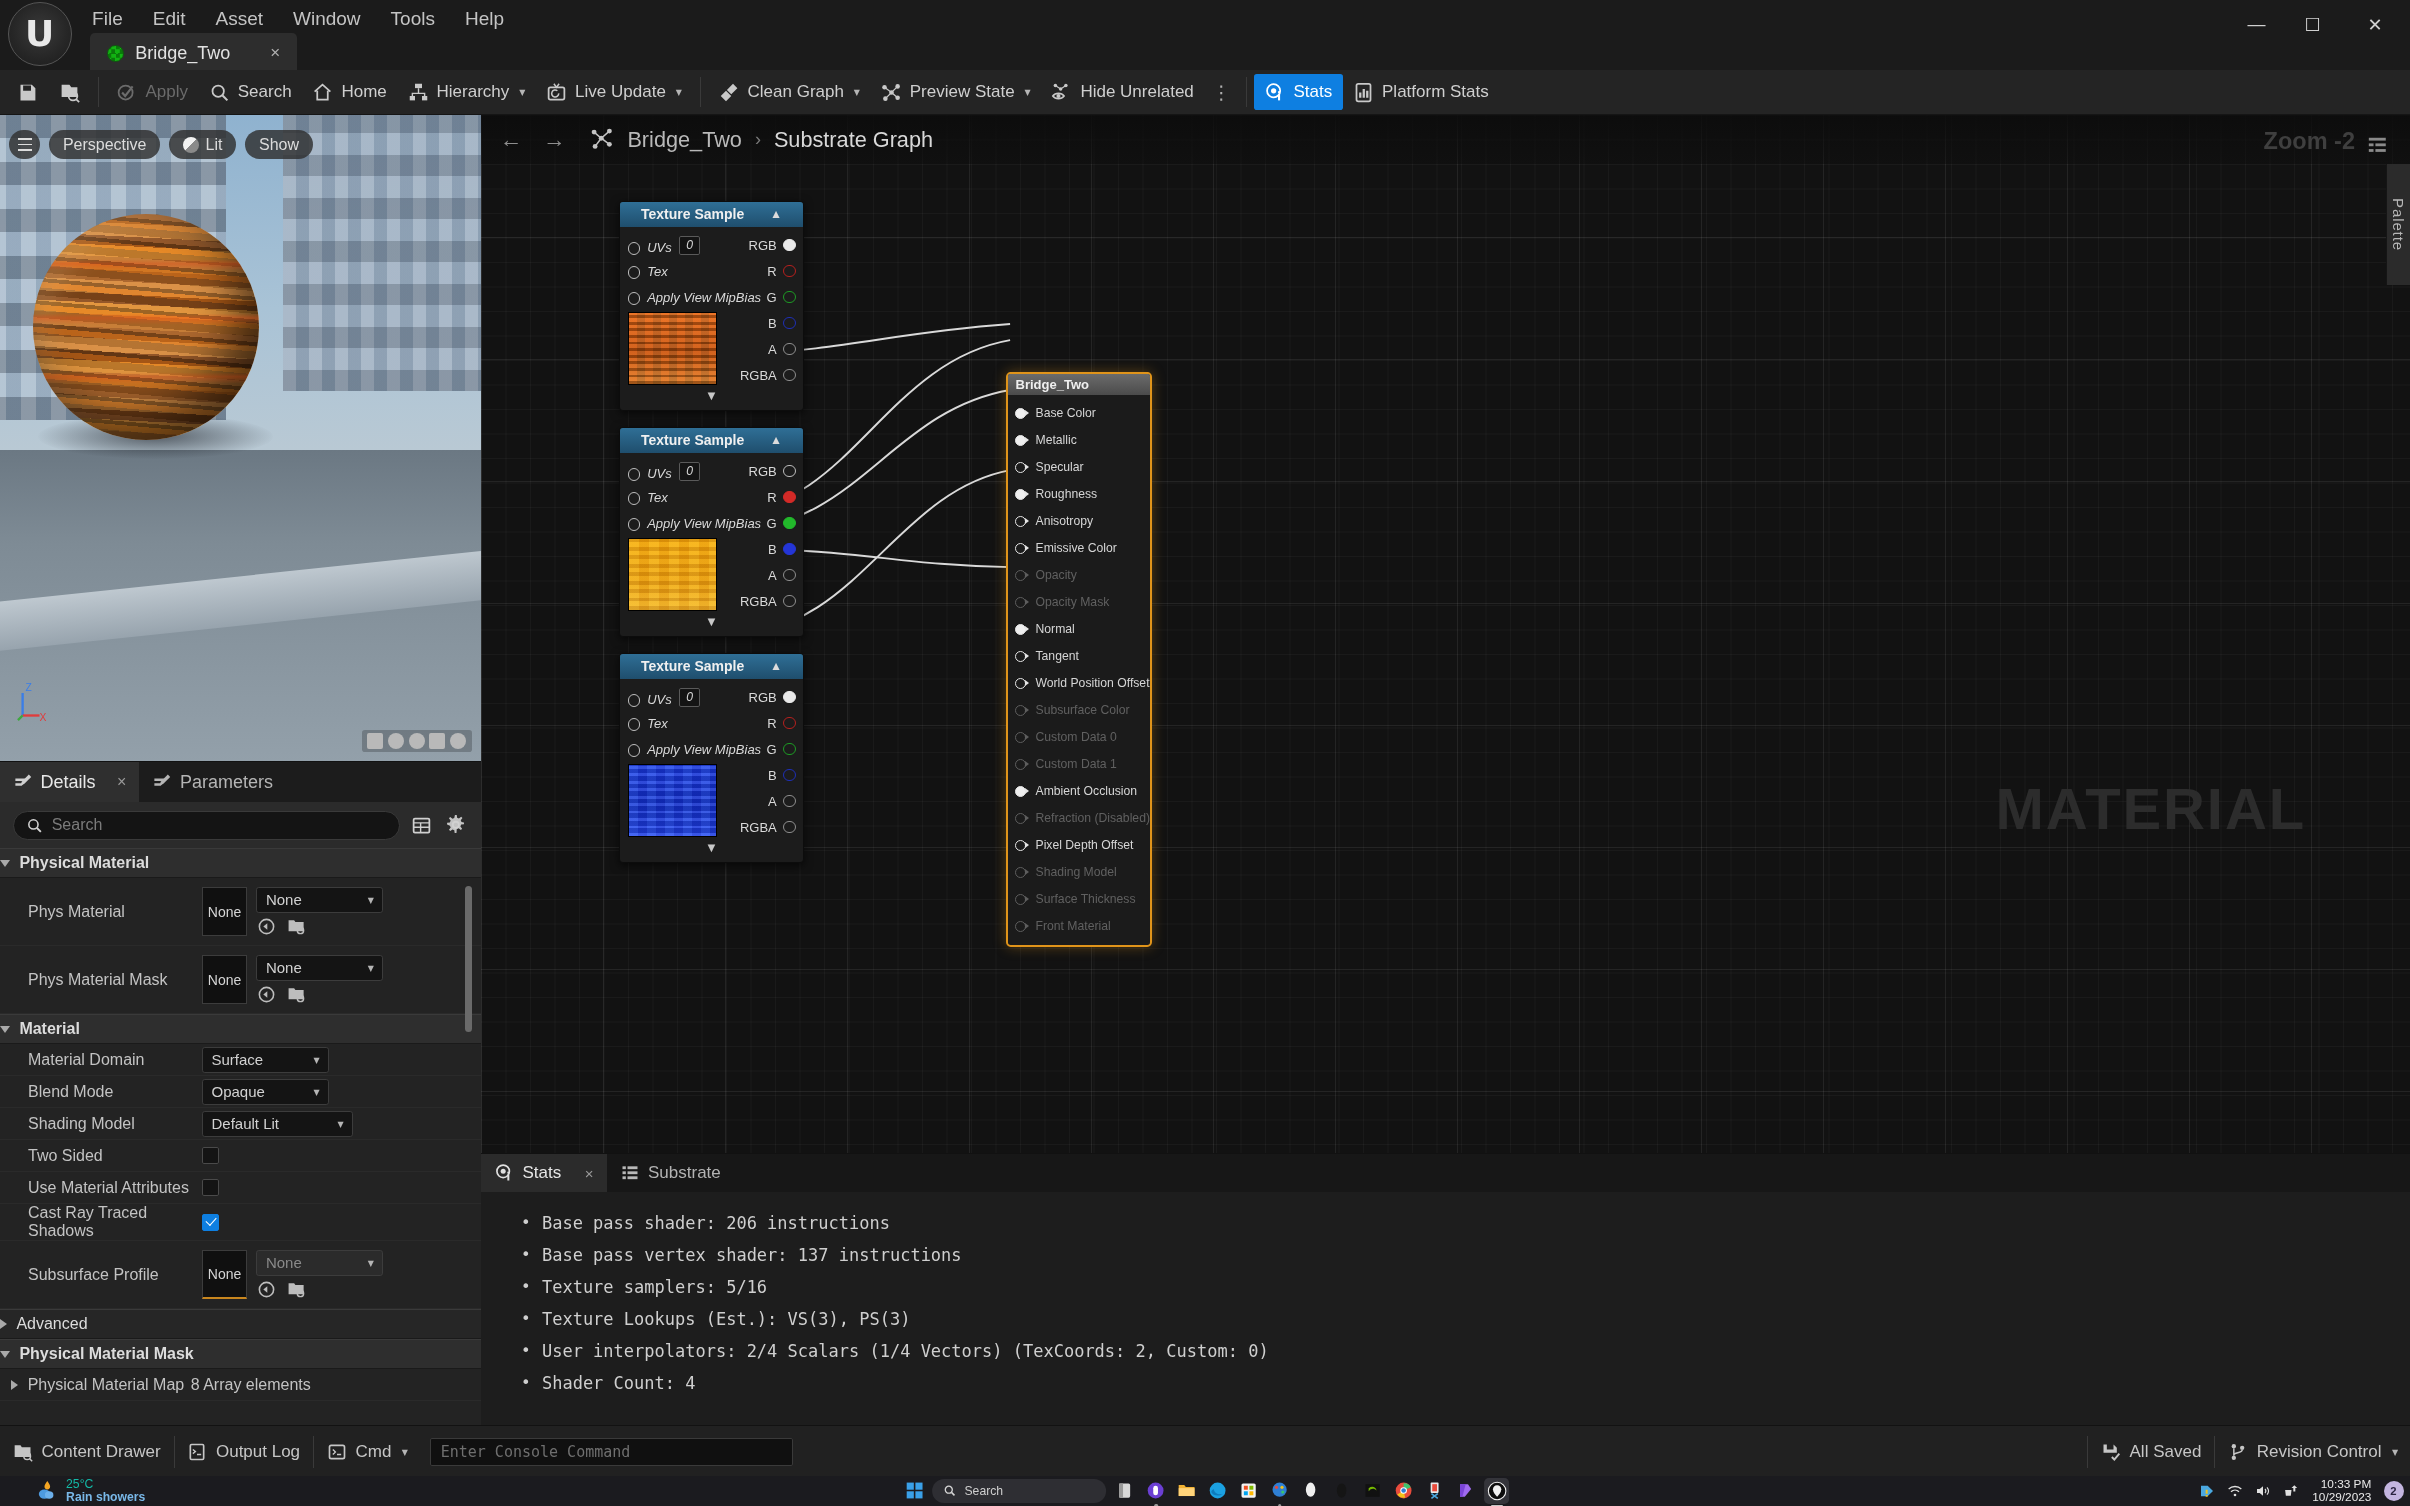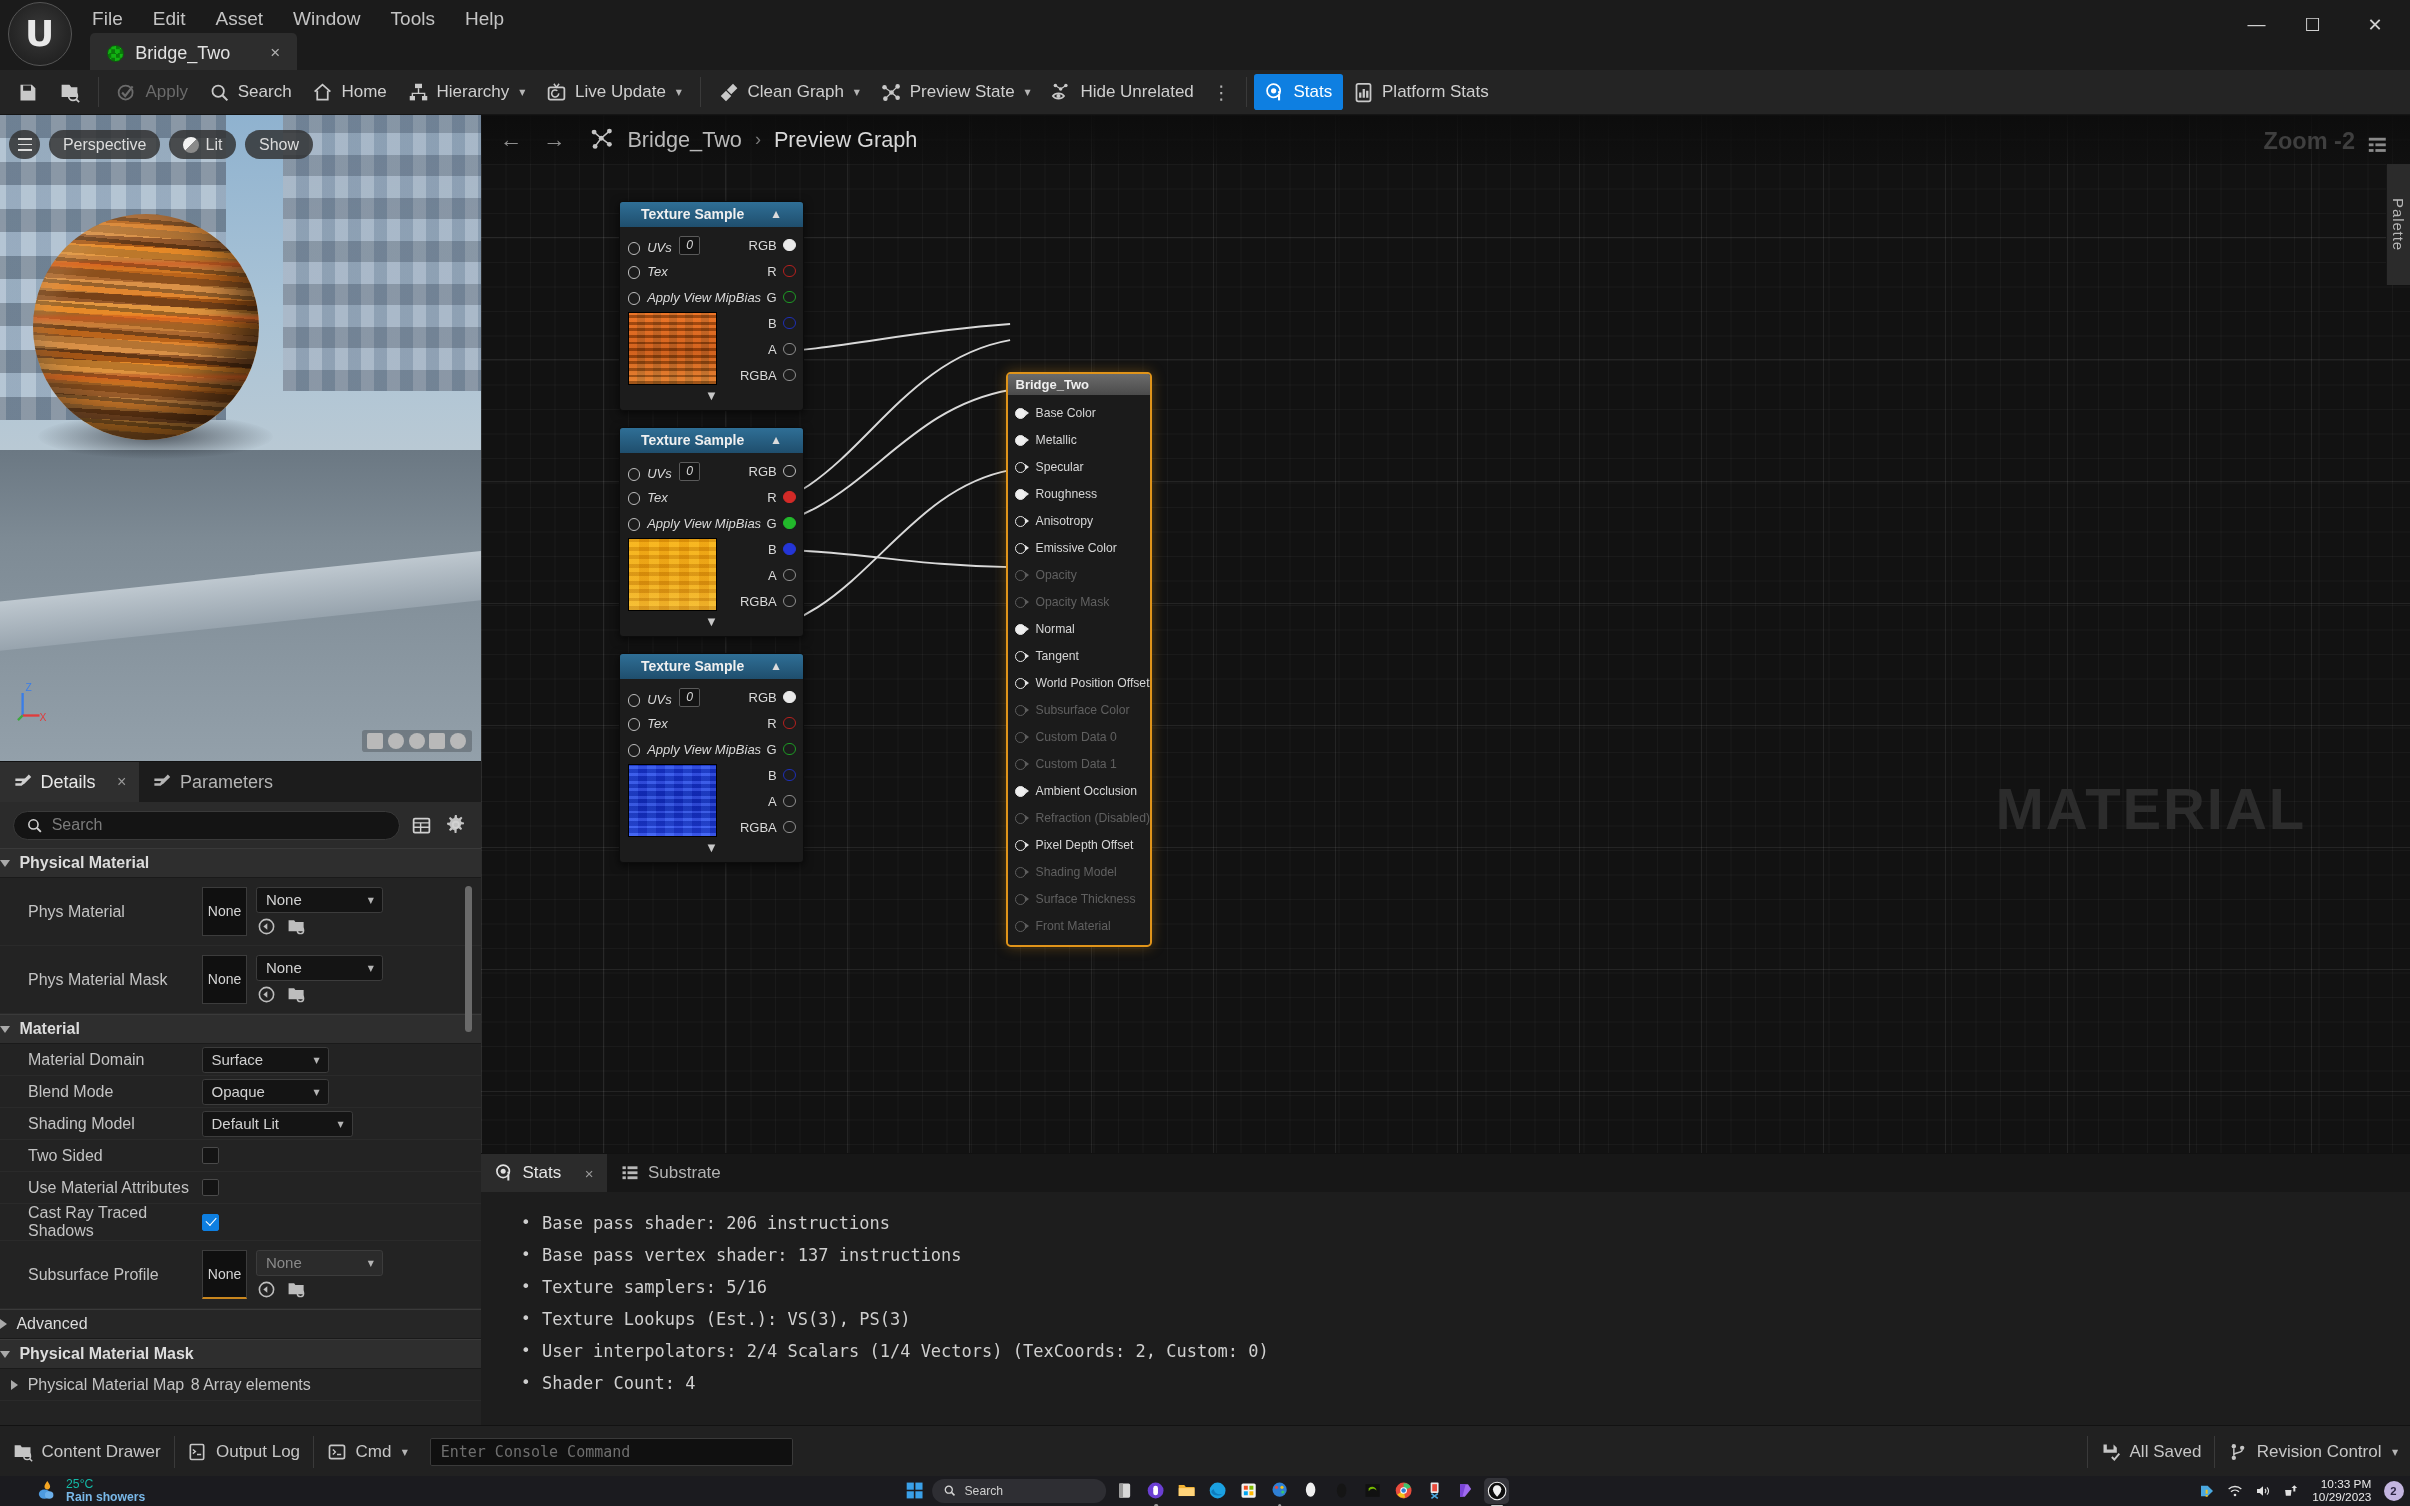--- a/index.html
+++ b/index.html
@@ -172,21 +172,21 @@
   }
   .tri { width:0; height:0; flex:none; }
   .tri.down { border-left:5.6px solid transparent; border-right:5.6px solid transparent; border-top:7.5px solid #a9a9a9; }
   .tri.right { border-top:5.6px solid transparent; border-bottom:5.6px solid transparent; border-left:7.5px solid #a9a9a9; }
   .prop-row {
     display:flex; align-items:center; min-height:32px; border-bottom:0.9px solid #2a2a2a;
     padding-left:28px; font-size:16px; color:#c3c3c3;
   }
   .prop-row.tall { min-height:68px; }
   .prop-name { width:174px; flex:none; }
-  .prop-val { flex:1; display:flex; align-items:flex-start; gap:9.4px; }
+  .prop-val { flex:1; display:flex; align-items:center; gap:9.4px; }
   .combo {
     height:26px; min-width:127px; background:#141414; border:0.9px solid #3c3c3c; border-radius:2.8px;
     display:flex; align-items:center; justify-content:space-between; padding:0 8.5px; font-size:15px; color:#d2d2d2;
   }
   .combo.wide { min-width:151px; }
   .combo.dim { color:#8a8a8a; background:#2b2b2b; }
   .assetbox {
     width:45px; height:49px; background:#101010; border:0.9px solid #3c3c3c;
     display:flex; align-items:center; justify-content:center; font-size:14px; color:#d5d5d5;
   }
@@ -1102,21 +1102,21 @@
       <svg width="24.5" height="24.5" viewBox="0 0 24 24" style="margin-left:7.5px">
         <circle cx="4" cy="5" r="2.4" fill="#c4c4c4"></circle>
           <circle cx="19" cy="4" r="2.4" fill="#c4c4c4"></circle>
         <circle cx="11" cy="11" r="2.4" fill="#c4c4c4"></circle>
           <circle cx="5" cy="19" r="2.4" fill="#c4c4c4"></circle>
         <circle cx="19" cy="17" r="2.4" fill="#c4c4c4"></circle>
         <path stroke="#c4c4c4" stroke-width="1.5" fill="none" d="M4 5l7 6 8-7M11 11l-6 8M11 11l8 6"></path>
       </svg>
       <span class="crumb">Bridge_Two</span>
       <span class="crumb sep">›</span>
-      <span class="crumb cur">Preview Graph</span>
+      <span class="crumb cur">Substrate Graph</span>
     </div>
 
     <div class="zoom-lbl">Zoom -2</div>
     <svg style="position:absolute; right:21px; top:19px; width:22.6px; height:22.6px;" viewBox="0 0 24 24">
       <rect x="3" y="4" width="18" height="3" fill="#8a8a8a"></rect>
       <rect x="3" y="10" width="5" height="3" fill="#8a8a8a"></rect>
         <rect x="10" y="10" width="11" height="3" fill="#8a8a8a"></rect>
       <rect x="3" y="16" width="5" height="3" fill="#8a8a8a"></rect>
         <rect x="10" y="16" width="11" height="3" fill="#8a8a8a"></rect>
     </svg>

